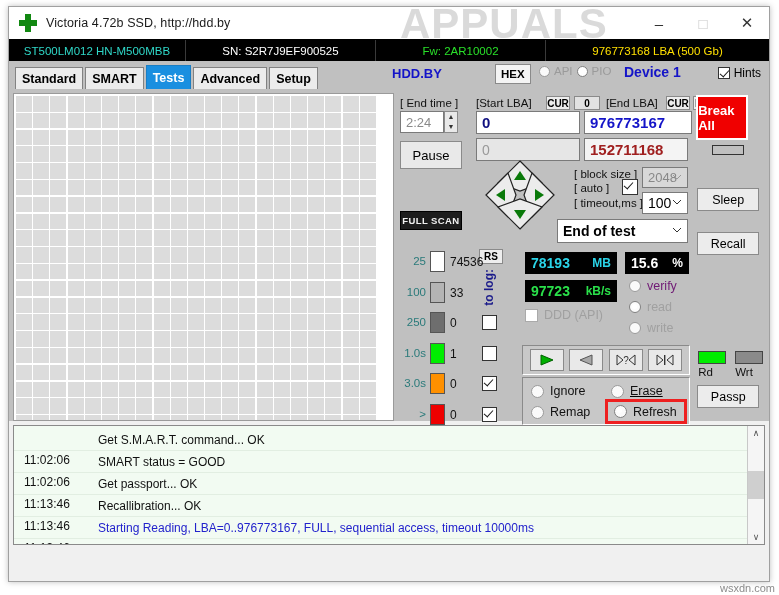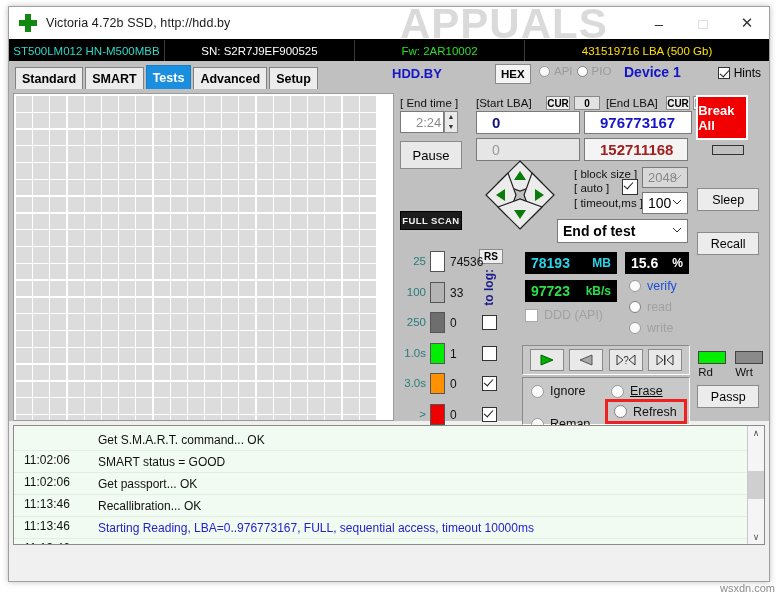--- a/index.html
+++ b/index.html
@@ -33,21 +33,21 @@
     font-size:15px;color:#333;}
   .win-btn.max{color:#c9c9c9;}
   
   #devstrip{
     height:21px;background:#000;display:flex;align-items:center;flex:0 0 auto;
     font-size:11.5px;font-family:"Liberation Sans",sans-serif;
     border-top:1px solid #000;
   }
   .devcell{height:21px;display:flex;align-items:center;justify-content:center;
     border-right:1px solid #3a3a3a;box-sizing:border-box;white-space:nowrap;}
-  #dev-model{width:156px;color:#2fd8c8;}
+  #dev-model{width:177px;color:#2fd8c8;}
   #dev-sn{width:190px;color:#ffffff;}
   #dev-fw{width:170px;color:#29e029;}
   #dev-lba{flex:1;color:#ffe000;border-right:none;}
   
   #tabrow{
     height:28px;background:#c0c0c0;display:flex;align-items:flex-end;flex:0 0 auto;
     position:relative;padding-left:6px;box-sizing:border-box;
   }
   .tab{
     height:22px;padding:0 6px;margin-right:2px;display:flex;align-items:center;
@@ -79,21 +79,21 @@
     width:382px;margin:4px 0 0 4px;background:#ffffff;border:1px solid #9a9a9a;
     box-sizing:border-box;position:relative;overflow:hidden;
   }
   #mapgrid{position:absolute;left:2px;top:2px;right:2px;bottom:2px;
     display:flex;flex-wrap:wrap;align-content:flex-start;}
   .cell{width:16px;height:15.5px;background:#dcdcdc;margin:0 1.2px 1.3px 0;}
   
   #mid{width:298px;position:relative;}
   .lbl{font-size:11.5px;color:#111;}
   .sq-field{background:#ffffff;border:1px solid #7a7a7a;box-sizing:border-box;
-    display:flex;align-items:center;padding-left:15px;}
+    display:flex;align-items:center;padding-left:5px;}
   .tinybtn{background:#eeeeee;border:1px solid #8a8a8a;font-size:10px;font-weight:bold;
     color:#000;display:flex;align-items:center;justify-content:center;box-sizing:border-box;}
   .greybtn{background:#e9e9e9;border:1px solid #8a8a8a;display:flex;align-items:center;
     justify-content:center;font-size:13px;color:#000;box-sizing:border-box;}
   .combo{background:#ffffff;border:1px solid #7a7a7a;box-sizing:border-box;
     display:flex;align-items:center;padding-left:5px;position:relative;}
   .combo .arw{position:absolute;right:6px;top:50%;transform:translateY(-60%);
     width:8px;height:5px;}
   .combo.dis{background:#d8d8d8;color:#888;}
   .lcd{background:#000;box-sizing:border-box;display:flex;align-items:center;
@@ -136,21 +136,21 @@
       <div class="win-btn">–</div>
       <div class="win-btn max">□</div>
       <div class="win-btn">✕</div>
     </div>
   </div>
 
   <div id="devstrip">
     <div class="devcell" id="dev-model">ST500LM012 HN-M500MBB</div>
     <div class="devcell" id="dev-sn">SN: S2R7J9EF900525</div>
     <div class="devcell" id="dev-fw">Fw: 2AR10002</div>
-    <div class="devcell" id="dev-lba">431519716 LBA (500 Gb)</div>
+    <div class="devcell" id="dev-lba">976773168 LBA (500 Gb)</div>
   </div>
 
   <div id="tabrow">
     <div class="tab">Standard</div>
     <div class="tab">SMART</div>
     <div class="tab active">Tests</div>
     <div class="tab">Advanced</div>
     <div class="tab">Setup</div>
 
     <div id="hddby">HDD.BY</div>
@@ -714,21 +714,21 @@
         <span style="color:#2ae04a;font-size:12px;">kB/s</span>
       </div>
 
       <div style="position:absolute;left:131px;top:219px;display:flex;align-items:center;gap:6px;">
         <span class="chk" style="width:13px;height:13px;border-color:#aaa;"></span>
         <span style="font-size:12.5px;color:#a0a0a0;">DDD (API)</span>
       </div>
 
       <div style="position:absolute;left:235px;top:190px;display:flex;align-items:center;gap:6px;">
         <span class="radio" style="width:12px;height:12px;"></span>
-        <span style="font-size:12.5px;color:#1d4ed8;">verify</span>
+        <span style="font-size:12.5px;color:#701a75;">verify</span>
       </div>
       <div style="position:absolute;left:235px;top:211px;display:flex;align-items:center;gap:6px;">
         <span class="radio on" style="width:12px;height:12px;background:#fbfbfb;"></span>
         <span style="font-size:12.5px;color:#a0a0a0;">read</span>
       </div>
       <div style="position:absolute;left:235px;top:232px;display:flex;align-items:center;gap:6px;">
         <span class="radio" style="width:12px;height:12px;"></span>
         <span style="font-size:12.5px;color:#a0a0a0;">write</span>
       </div>
 
@@ -763,21 +763,21 @@
 
       <div class="sunken" style="position:absolute;left:128px;top:288px;width:168px;height:48px;background:#c8c8c8;">
         <div style="position:absolute;left:8px;top:6px;display:flex;align-items:center;gap:6px;">
           <span class="radio" style="width:13px;height:13px;"></span>
           <span style="font-size:12.5px;color:#111;">Ignore</span>
         </div>
         <div style="position:absolute;left:88px;top:6px;display:flex;align-items:center;gap:6px;text-decoration:underline;">
           <span class="radio" style="width:13px;height:13px;"></span>
           <span style="font-size:12.5px;color:#111;">Erase</span>
         </div>
-        <div style="position:absolute;left:8px;top:27px;display:flex;align-items:center;gap:6px;margin-top:12px;">
+        <div style="position:absolute;left:8px;top:27px;display:flex;align-items:center;gap:6px;">
           <span class="radio" style="width:13px;height:13px;"></span>
           <span style="font-size:12.5px;color:#111;">Remap</span>
         </div>
         <div style="position:absolute;left:82px;top:21px;width:82px;height:25px;border:3px solid #ee2020;
              box-sizing:border-box;display:flex;align-items:center;gap:6px;padding-left:6px;background:#c8c8c8;">
           <span class="radio on" style="width:13px;height:13px;background:#fbfbfb;">
           </span>
           <span style="font-size:12.5px;color:#111;">Refresh</span>
         </div>
       </div>

